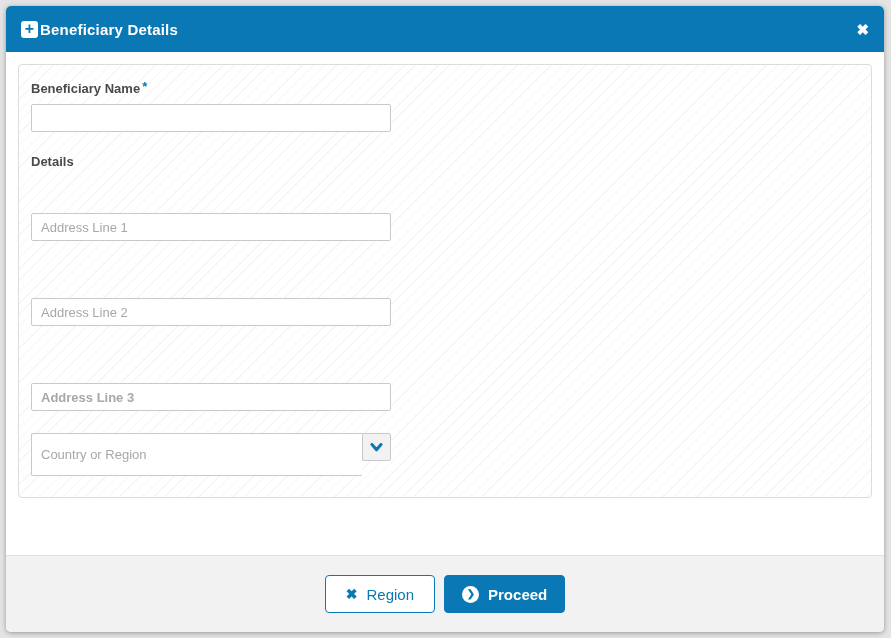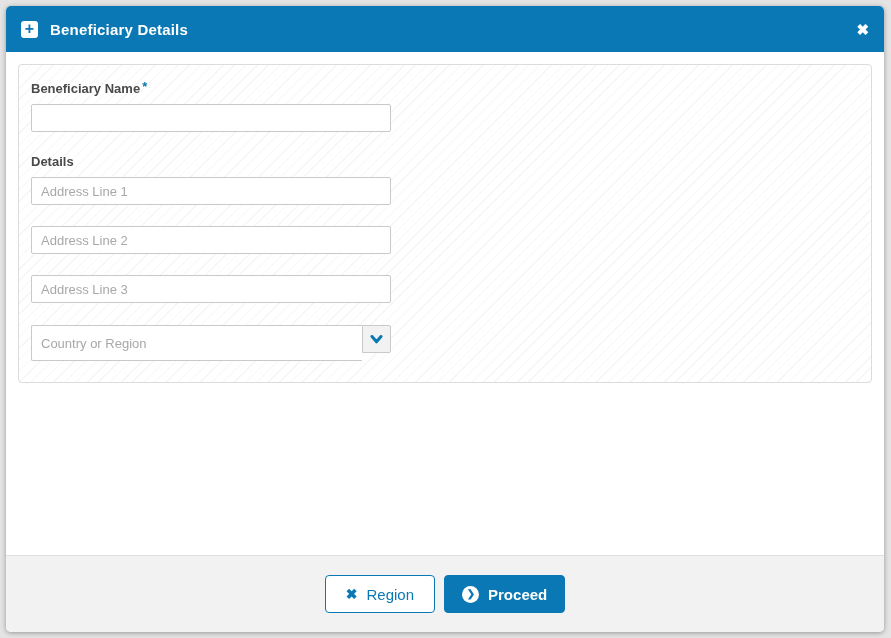--- a/index.html
+++ b/index.html
@@ -30,21 +30,21 @@
   .plus-square {
     width: 17px; height: 17px;
     background: #ffffff; color: #0a78b4;
     border-radius: 3px;
     display: inline-flex; align-items: center; justify-content: center;
     font-weight: bold; font-size: 16px; line-height: 1;
     padding-bottom: 1px;
   }
   .modal-title {
     color: #ffffff; font-weight: bold; font-size: 15px;
-    margin-left: 12px; letter-spacing: 0.2px;
+    margin-left: 2px; letter-spacing: 0.2px;
   }
   .close-x {
     margin-left: auto;
     color: #ffffff; font-weight: bold; font-size: 15px;
     cursor: pointer; line-height: 1;
   }
 
   
   .modal-body {
     flex: 1 1 auto;
@@ -88,26 +88,26 @@
     width: 100%; height: 28px;
     border: 1px solid #c9c9c9; border-radius: 2px;
     background: #ffffff;
     font-family: "Liberation Sans", sans-serif;
     font-size: 13px; color: #555555;
     padding: 0 9px;
     outline: none;
   }
   .text-input::placeholder { color: #a8a8a8; opacity: 1; }
 
-  .addr-input { margin-bottom: 21px; }
-  .addr-input:last-child { margin-bottom: 0; }
+  .addr-input { margin-bottom: 21px; margin-top: 36px; }
+  .addr-input:last-child { margin-bottom: 0; font-weight: bold; }
 
   .combo { display: flex; width: 100%; }
   .combo-display {
-    flex: 1 1 auto; height: 36px;
+    flex: 1 1 auto; height: 43px;
     border: 1px solid #c9c9c9; border-right: none;
     border-radius: 2px 0 0 2px;
     background: #ffffff;
     font-size: 13px; color: #a8a8a8;
     display: flex; align-items: center;
     padding: 0 9px;
     cursor: default;
   }
   .combo-btn {
     flex: 0 0 29px; height: 28px;

